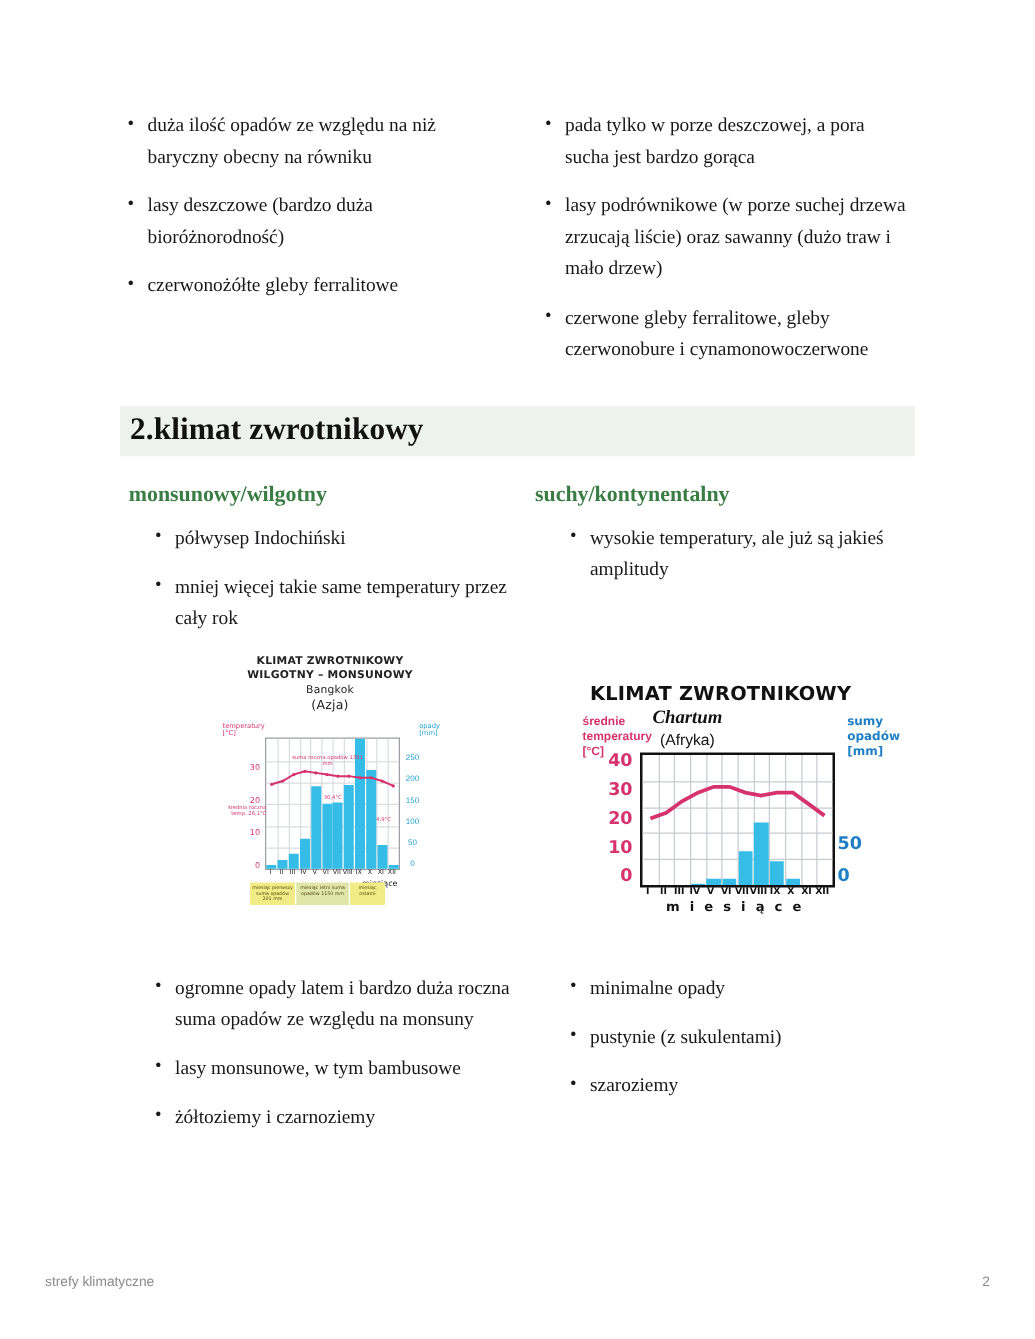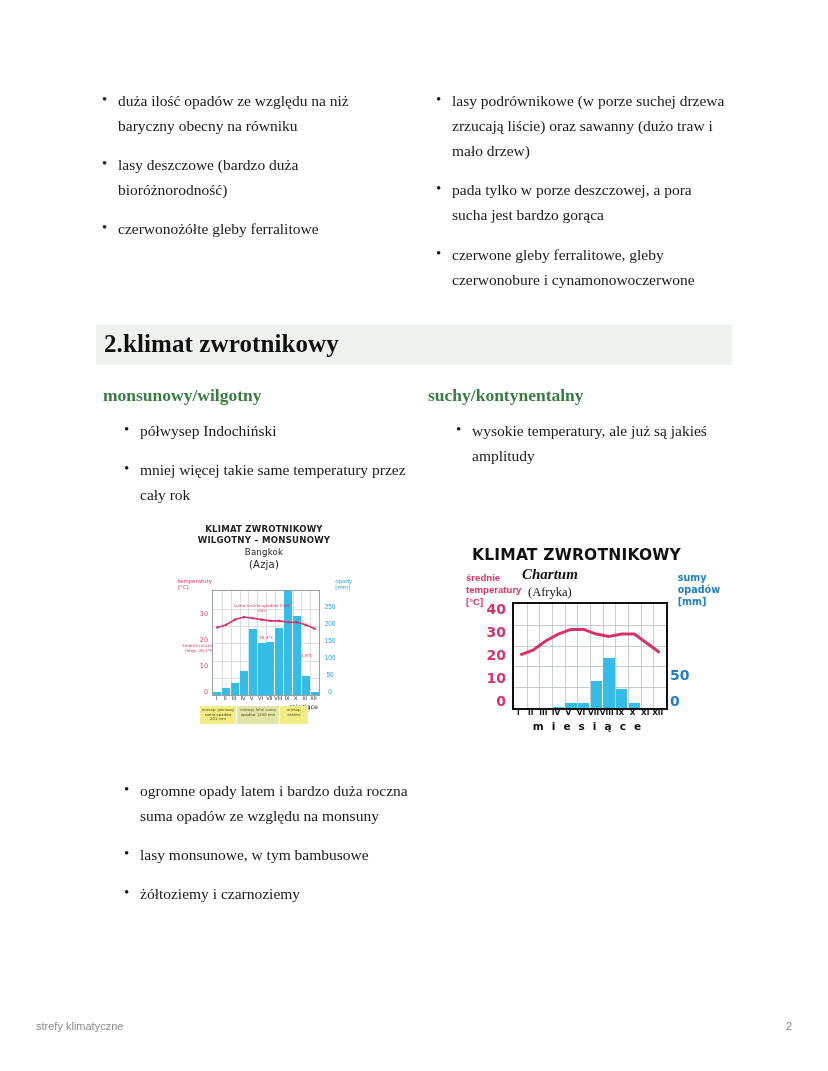--- a/index.html
+++ b/index.html
@@ -308,21 +308,21 @@
     font-family: Liberation Serif, serif;
     font-size: 15px;
     font-weight: bold;
     font-style: italic;
     color: #111;
   }
   .c2-region {
     position: absolute;
     left: 64px;
     top: 43px;
-    font-family: Liberation Serif, serif;
+    font-family: Liberation Sans, sans-serif;
     font-size: 12.5px;
     color: #111;
   }
   .c2-lab-t {
     position: absolute;
     left: 2px;
     top: 30px;
     font-family: Liberation Sans, sans-serif;
     font-size: 9.6px;
     font-weight: bold;
@@ -434,22 +434,22 @@
   <div class="top-cols">
     <div class="col">
       <ul class="bl">
         <li>duża ilość opadów ze względu na niż baryczny obecny na równiku</li>
         <li>lasy deszczowe (bardzo duża bioróżnorodność)</li>
         <li>czerwonożółte gleby ferralitowe</li>
       </ul>
     </div>
     <div class="col">
       <ul class="bl">
+        <li>pada tylko w porze deszczowej, a pora sucha jest bardzo gorąca</li>
         <li>lasy podrównikowe (w porze suchej drzewa zrzucają liście) oraz sawanny (dużo traw i mało drzew)</li>
-        <li>pada tylko w porze deszczowej, a pora sucha jest bardzo gorąca</li>
         <li>czerwone gleby ferralitowe, gleby czerwonobure i cynamonowoczerwone</li>
       </ul>
     </div>
   </div>
 
   <div class="section-bar">
     <div class="title">2.klimat zwrotnikowy</div>
   </div>
 
   <div class="sub-left">monsunowy/wilgotny</div>
@@ -659,17 +659,24 @@
     <div class="c2-xlabel">m i e s i ą c e</div>
   </div>
 
   <div class="bot-left">
     <ul class="bl">
       <li>ogromne opady latem i bardzo duża roczna suma opadów ze względu na monsuny</li>
       <li>lasy monsunowe, w tym bambusowe</li>
       <li>żółtoziemy i czarnoziemy</li>
     </ul>
   </div>
+  <div class="bot-right">
+    <ul class="bl">
+      <li>minimalne opady</li>
+      <li>pustynie (z sukulentami)</li>
+      <li>szaroziemy</li>
+    </ul>
+  </div>
 
   <div class="footer-left">strefy klimatyczne</div>
   <div class="footer-right">2</div>
 
 </div>
 
 </body></html>

